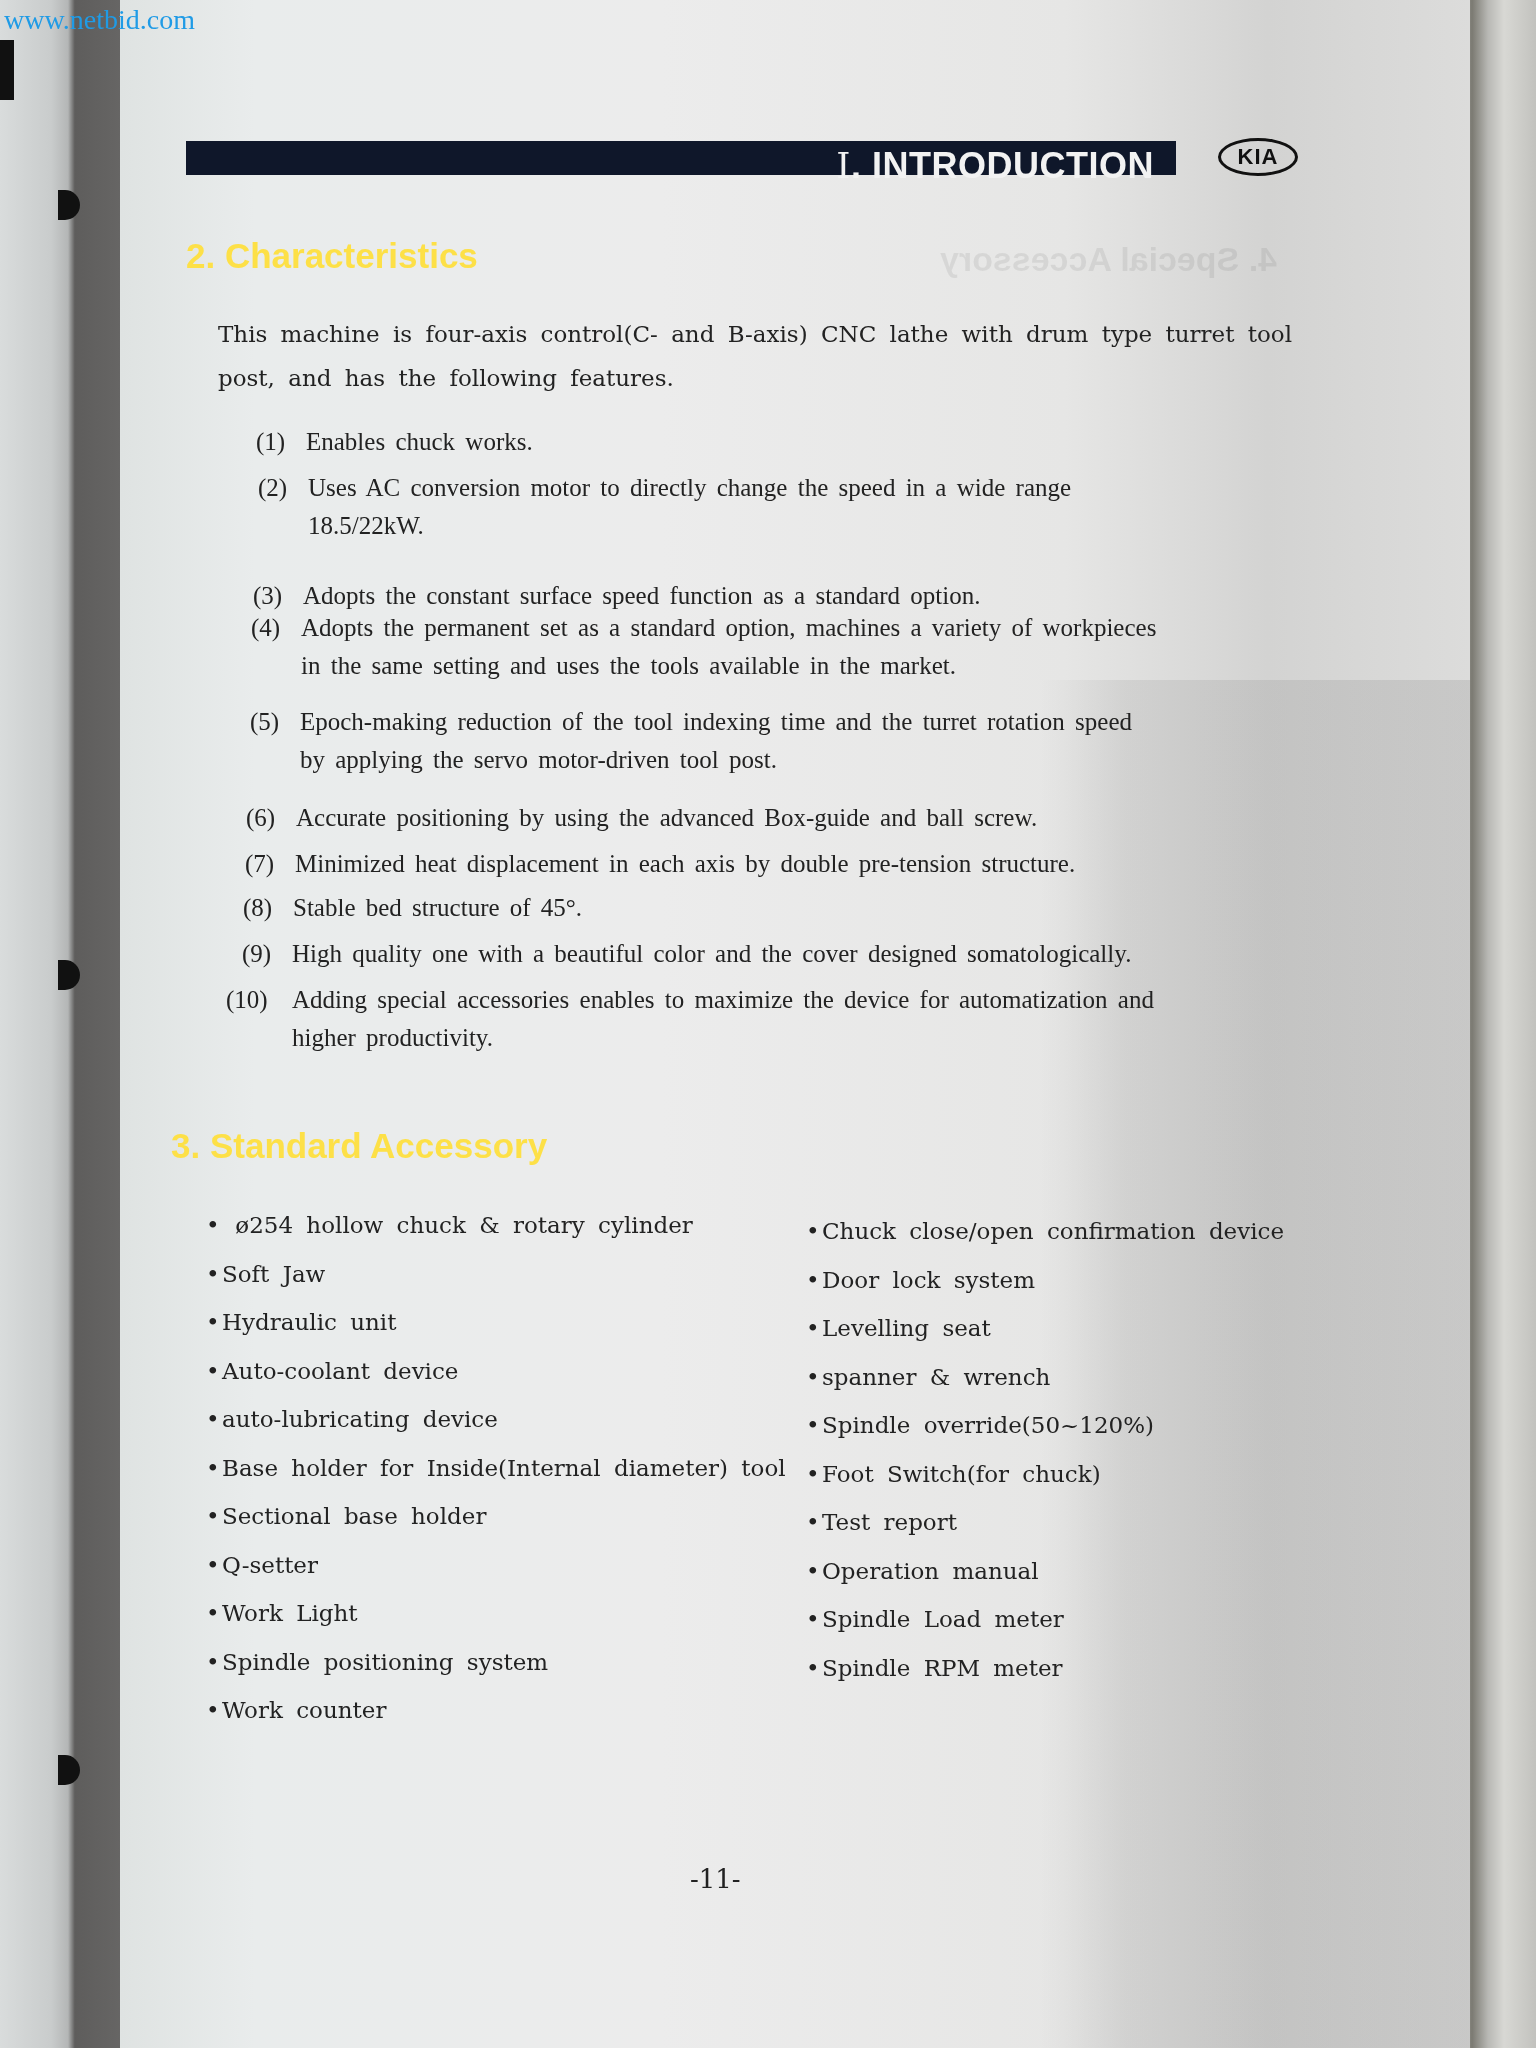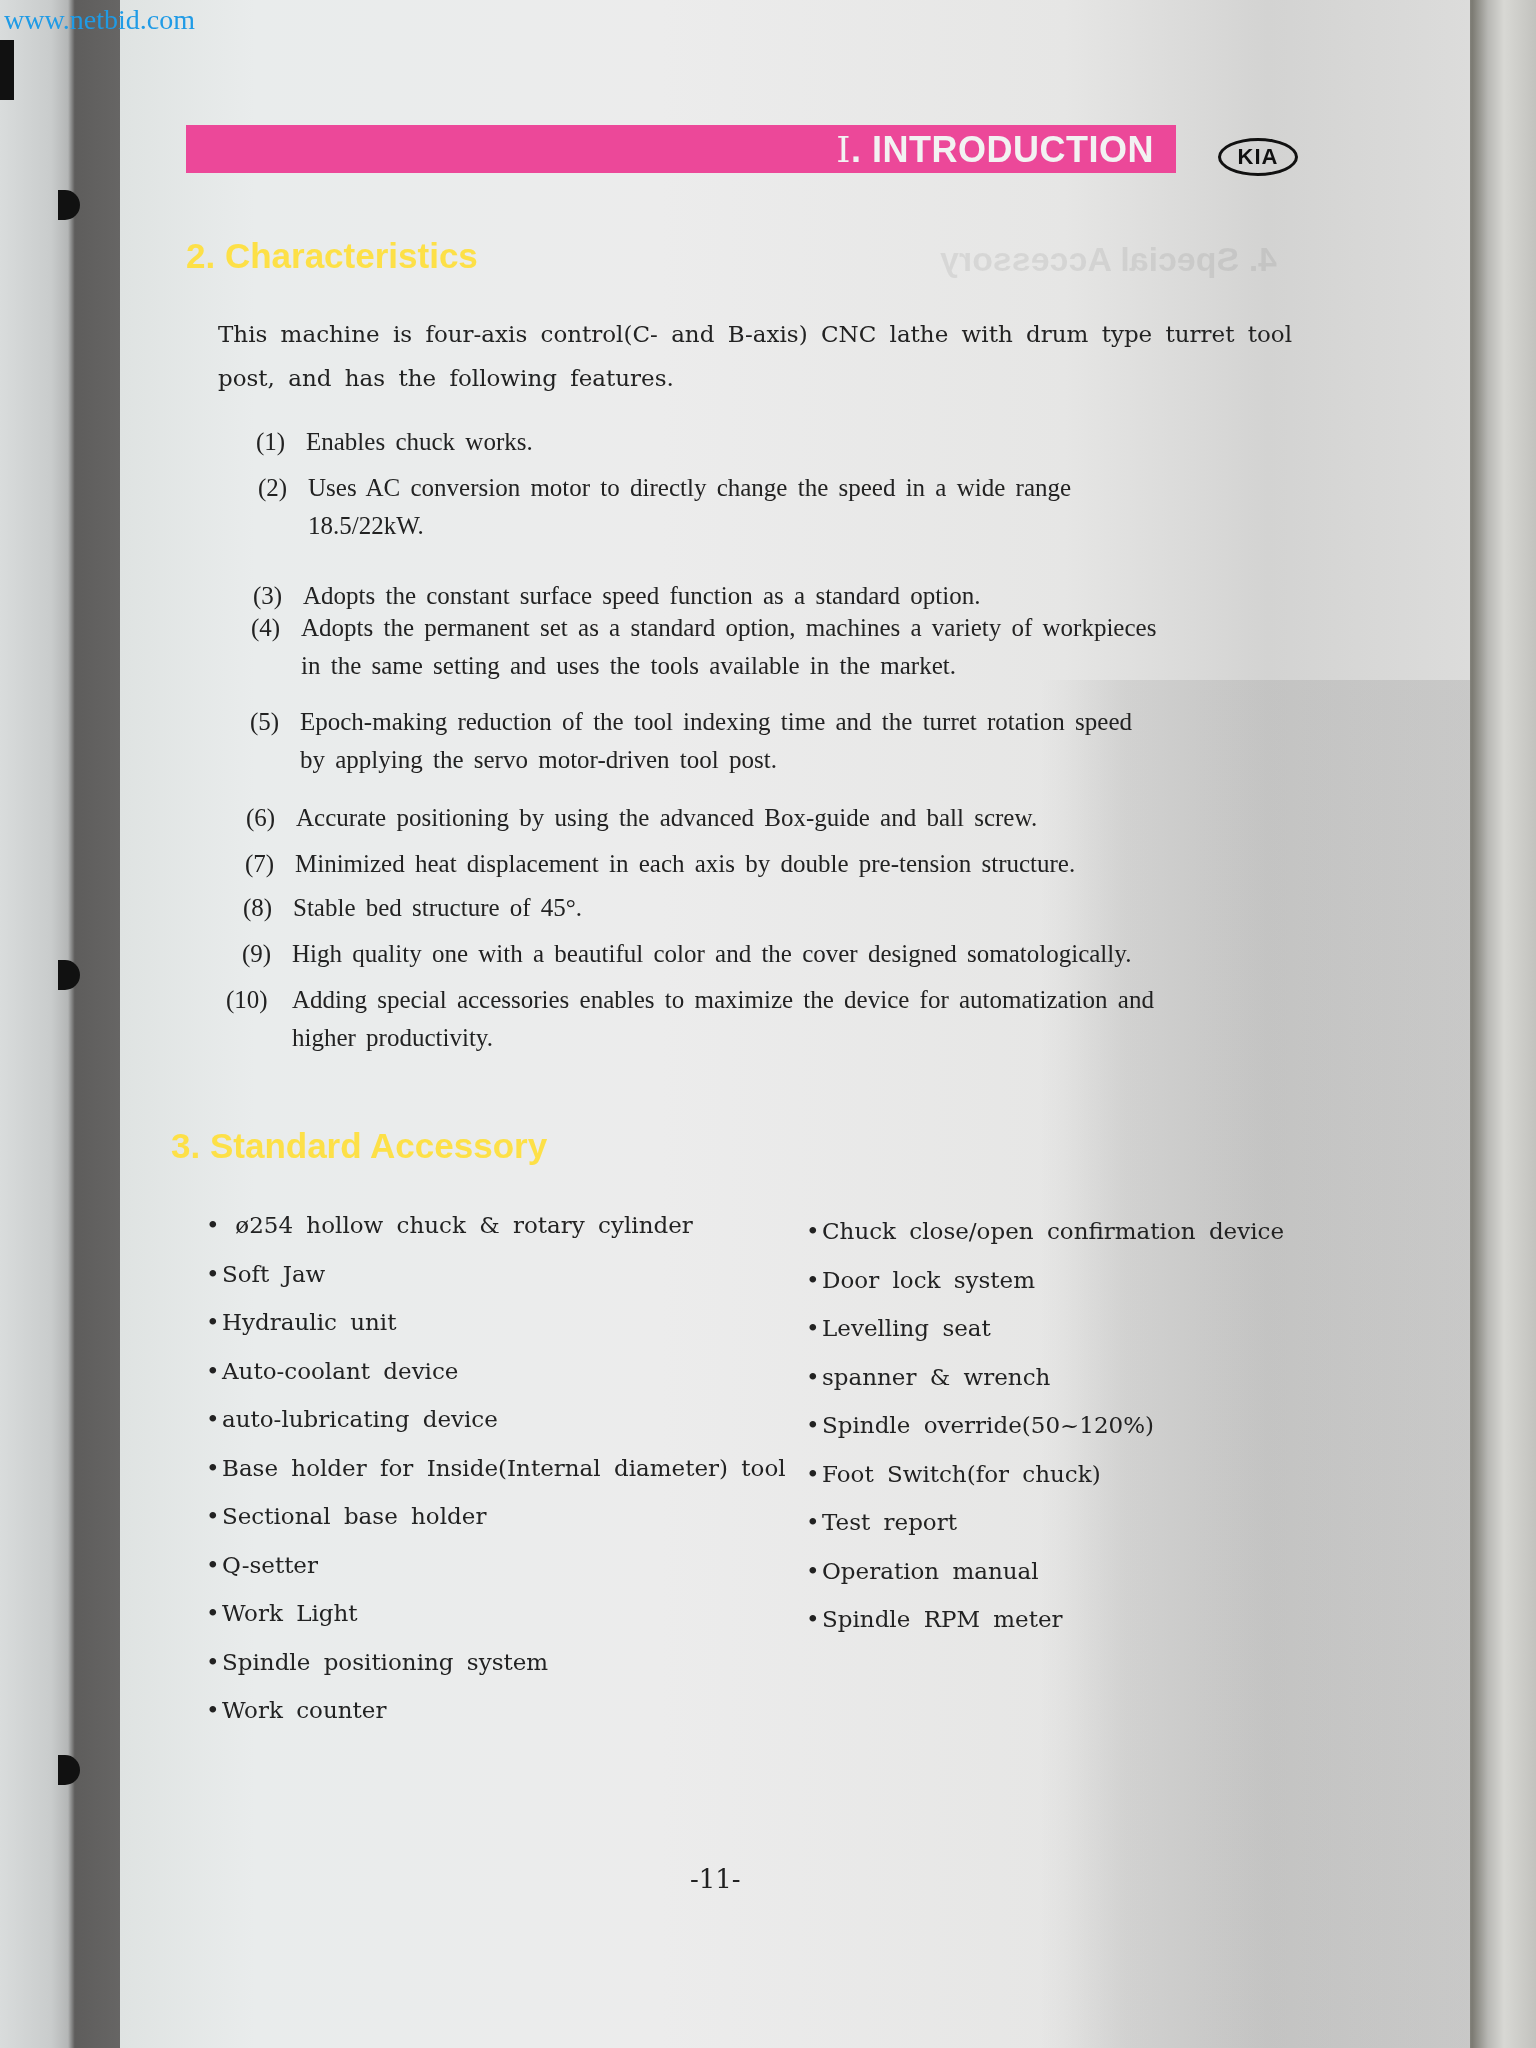--- a/index.html
+++ b/index.html
@@ -30,22 +30,22 @@
     position: absolute; left: 1040px; top: 680px; width: 430px; height: 1368px;
     background: linear-gradient(90deg, rgba(0,0,0,0) 0%, rgba(80,80,80,0.10) 20%, rgba(80,80,80,0.14) 100%);
     pointer-events: none;
   }
   .watermark {
     position: absolute; left: 4px; top: 4px;
     font-family: Liberation Serif, serif; font-size: 28px; color: #1f9be6;
     letter-spacing: 0px; z-index: 5;
   }
   .header-bar {
-    position: absolute; left: 186px; top: 125px; width: 990px; height: 48px;
-    background: #ec4899;
+    position: absolute; left: 186px; top: 141px; width: 990px; height: 34px;
+    background: #0f172a;
   }
   .header-title {
     position: absolute; right: 22px; top: 4px;
     font-family: "Liberation Sans", sans-serif; font-weight: bold; font-size: 36px; color: #f2f2f2;
     letter-spacing: 0.5px;
   }
   .header-title .roman { font-family: "DejaVu Serif", serif; font-weight: normal; }
   .kia-logo {
     position: absolute; left: 1218px; top: 138px; width: 80px; height: 38px;
     border: 3px solid #111; border-radius: 50%;
@@ -142,16 +142,17 @@
 
 <div class="acc-col" style="left:806px; top:1207px;">
   <div class="acc-item"><span class="bullet">•</span><span>Chuck close/open confirmation device</span></div>
   <div class="acc-item"><span class="bullet">•</span><span>Door lock system</span></div>
   <div class="acc-item"><span class="bullet">•</span><span>Levelling seat</span></div>
   <div class="acc-item"><span class="bullet">•</span><span>spanner &amp; wrench</span></div>
   <div class="acc-item"><span class="bullet">•</span><span>Spindle override(50~120%)</span></div>
   <div class="acc-item"><span class="bullet">•</span><span>Foot Switch(for chuck)</span></div>
   <div class="acc-item"><span class="bullet">•</span><span>Test report</span></div>
   <div class="acc-item"><span class="bullet">•</span><span>Operation manual</span></div>
+  <div class="acc-item"><span class="bullet">•</span><span>Spindle Load meter</span></div>
   <div class="acc-item"><span class="bullet">•</span><span>Spindle RPM meter</span></div>
 </div>
 
 <div class="page-number">-11-</div>
 
 </body></html>

